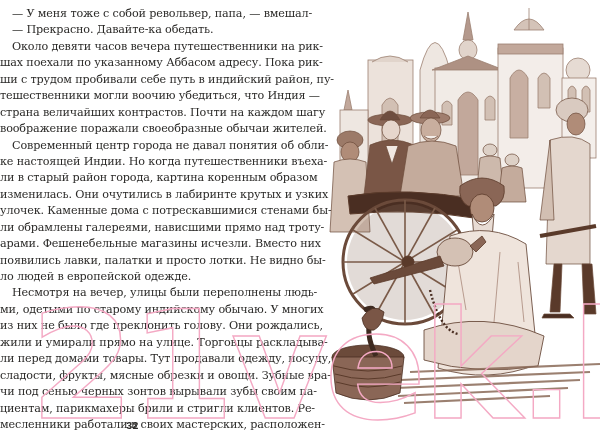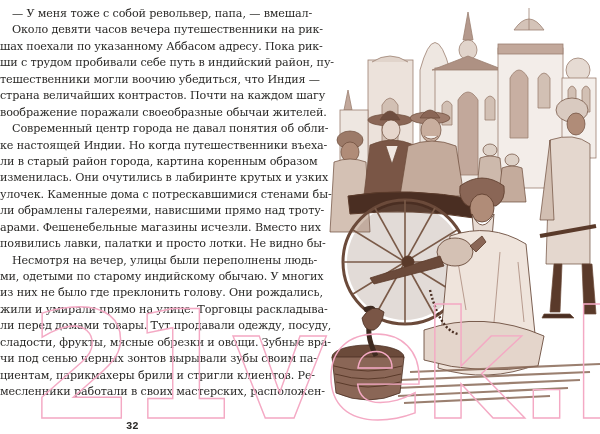--- a/index.html
+++ b/index.html
@@ -66,34 +66,36 @@
       pointer-events: none;
     }
   </style>
 </head>
 <body>
 
 <div class="page">
 
   <div class="text-column" id="text-column">
       <span class="line indent">— У меня тоже с собой револьвер, папа, — вмешал-</span>
+      <span class="line indent last">— Прекрасно. Давайте-ка обедать.</span>
       <span class="line indent">Около девяти часов вечера путешественники на рик-</span>
       <span class="line">шах поехали по указанному Аббасом адресу. Пока рик-</span>
       <span class="line">ши с трудом пробивали себе путь в индийский район, пу-</span>
       <span class="line">тешественники могли воочию убедиться, что Индия —</span>
       <span class="line">страна величайших контрастов. Почти на каждом шагу</span>
       <span class="line last">воображение поражали своеобразные обычаи жителей.</span>
       <span class="line indent">Современный центр города не давал понятия об обли-</span>
       <span class="line">ке настоящей Индии. Но когда путешественники въеха-</span>
       <span class="line">ли в старый район города, картина коренным образом</span>
       <span class="line">изменилась. Они очутились в лабиринте крутых и узких</span>
       <span class="line">улочек. Каменные дома с потрескавшимися стенами бы-</span>
       <span class="line">ли обрамлены галереями, нависшими прямо над троту-</span>
       <span class="line">арами. Фешенебельные магазины исчезли. Вместо них</span>
       <span class="line">появились лавки, палатки и просто лотки. Не видно бы-</span>
+      <span class="line last">ло людей в европейской одежде.</span>
       <span class="line indent">Несмотря на вечер, улицы были переполнены людь-</span>
       <span class="line">ми, одетыми по старому индийскому обычаю. У многих</span>
       <span class="line">из них не было где преклонить голову. Они рождались,</span>
       <span class="line">жили и умирали прямо на улице. Торговцы раскладыва-</span>
       <span class="line">ли перед домами товары. Тут продавали одежду, посуду,</span>
       <span class="line">сладости, фрукты, мясные обрезки и овощи. Зубные вра-</span>
       <span class="line">чи под сенью черных зонтов вырывали зубы своим па-</span>
       <span class="line">циентам, парикмахеры брили и стригли клиентов. Ре-</span>
       <span class="line">месленники работали в своих мастерских, расположен-</span>
     </div>

